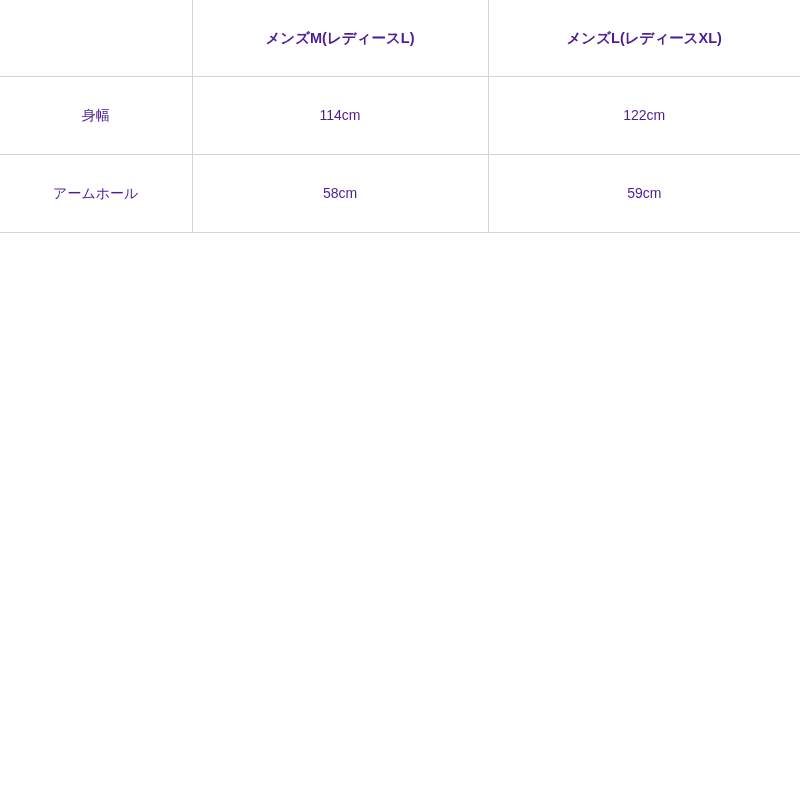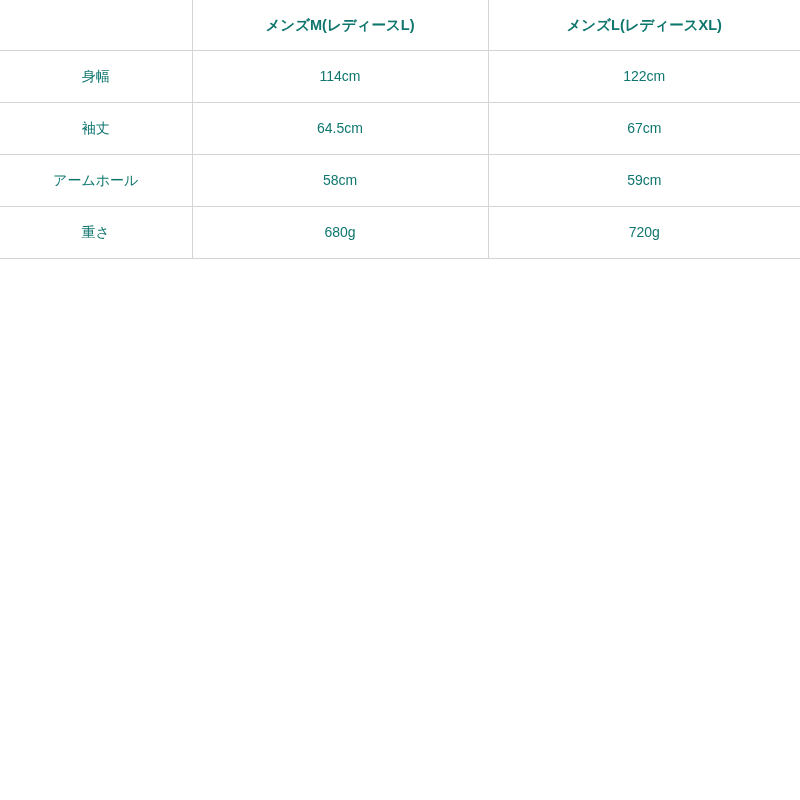--- a/index.html
+++ b/index.html
@@ -27,28 +27,28 @@
     margin: 0;
     padding: 0;
   }
   table.size-table col.c0 { width: 192px; }
   table.size-table col.c1 { width: 296px; }
   table.size-table col.c2 { width: 312px; }
 
   table.size-table th,
   table.size-table td {
     border: 1px solid #d4d4d4;
-    padding: 1px;
+    padding: 14px;
     height: 49px;
     vertical-align: middle;
     text-align: center;
     font-weight: normal;
     font-size: 14px;
     line-height: 1.3;
-    color: #0f766e;
+    color: #4c1d95;
     background: #ffffff;
   }
   table.size-table thead th {
     height: 48px;
     font-weight: bold;
     font-size: 14.5px;
   }
   table.size-table thead th.corner {
     background: #ffffff;
   }
@@ -79,30 +79,20 @@
         <th>メンズL(レディースXL)</th>
       </tr>
     </thead>
     <tbody>
       <tr>
         <th class="row-head">身幅</th>
         <td>114cm</td>
         <td>122cm</td>
       </tr>
       <tr>
-        <th class="row-head">袖丈</th>
-        <td>64.5cm</td>
-        <td>67cm</td>
-      </tr>
-      <tr>
         <th class="row-head">アームホール</th>
         <td>58cm</td>
         <td>59cm</td>
-      </tr>
-      <tr>
-        <th class="row-head">重さ</th>
-        <td>680g</td>
-        <td>720g</td>
       </tr>
     </tbody>
   </table>
 
 </div>
 
 </body></html>

